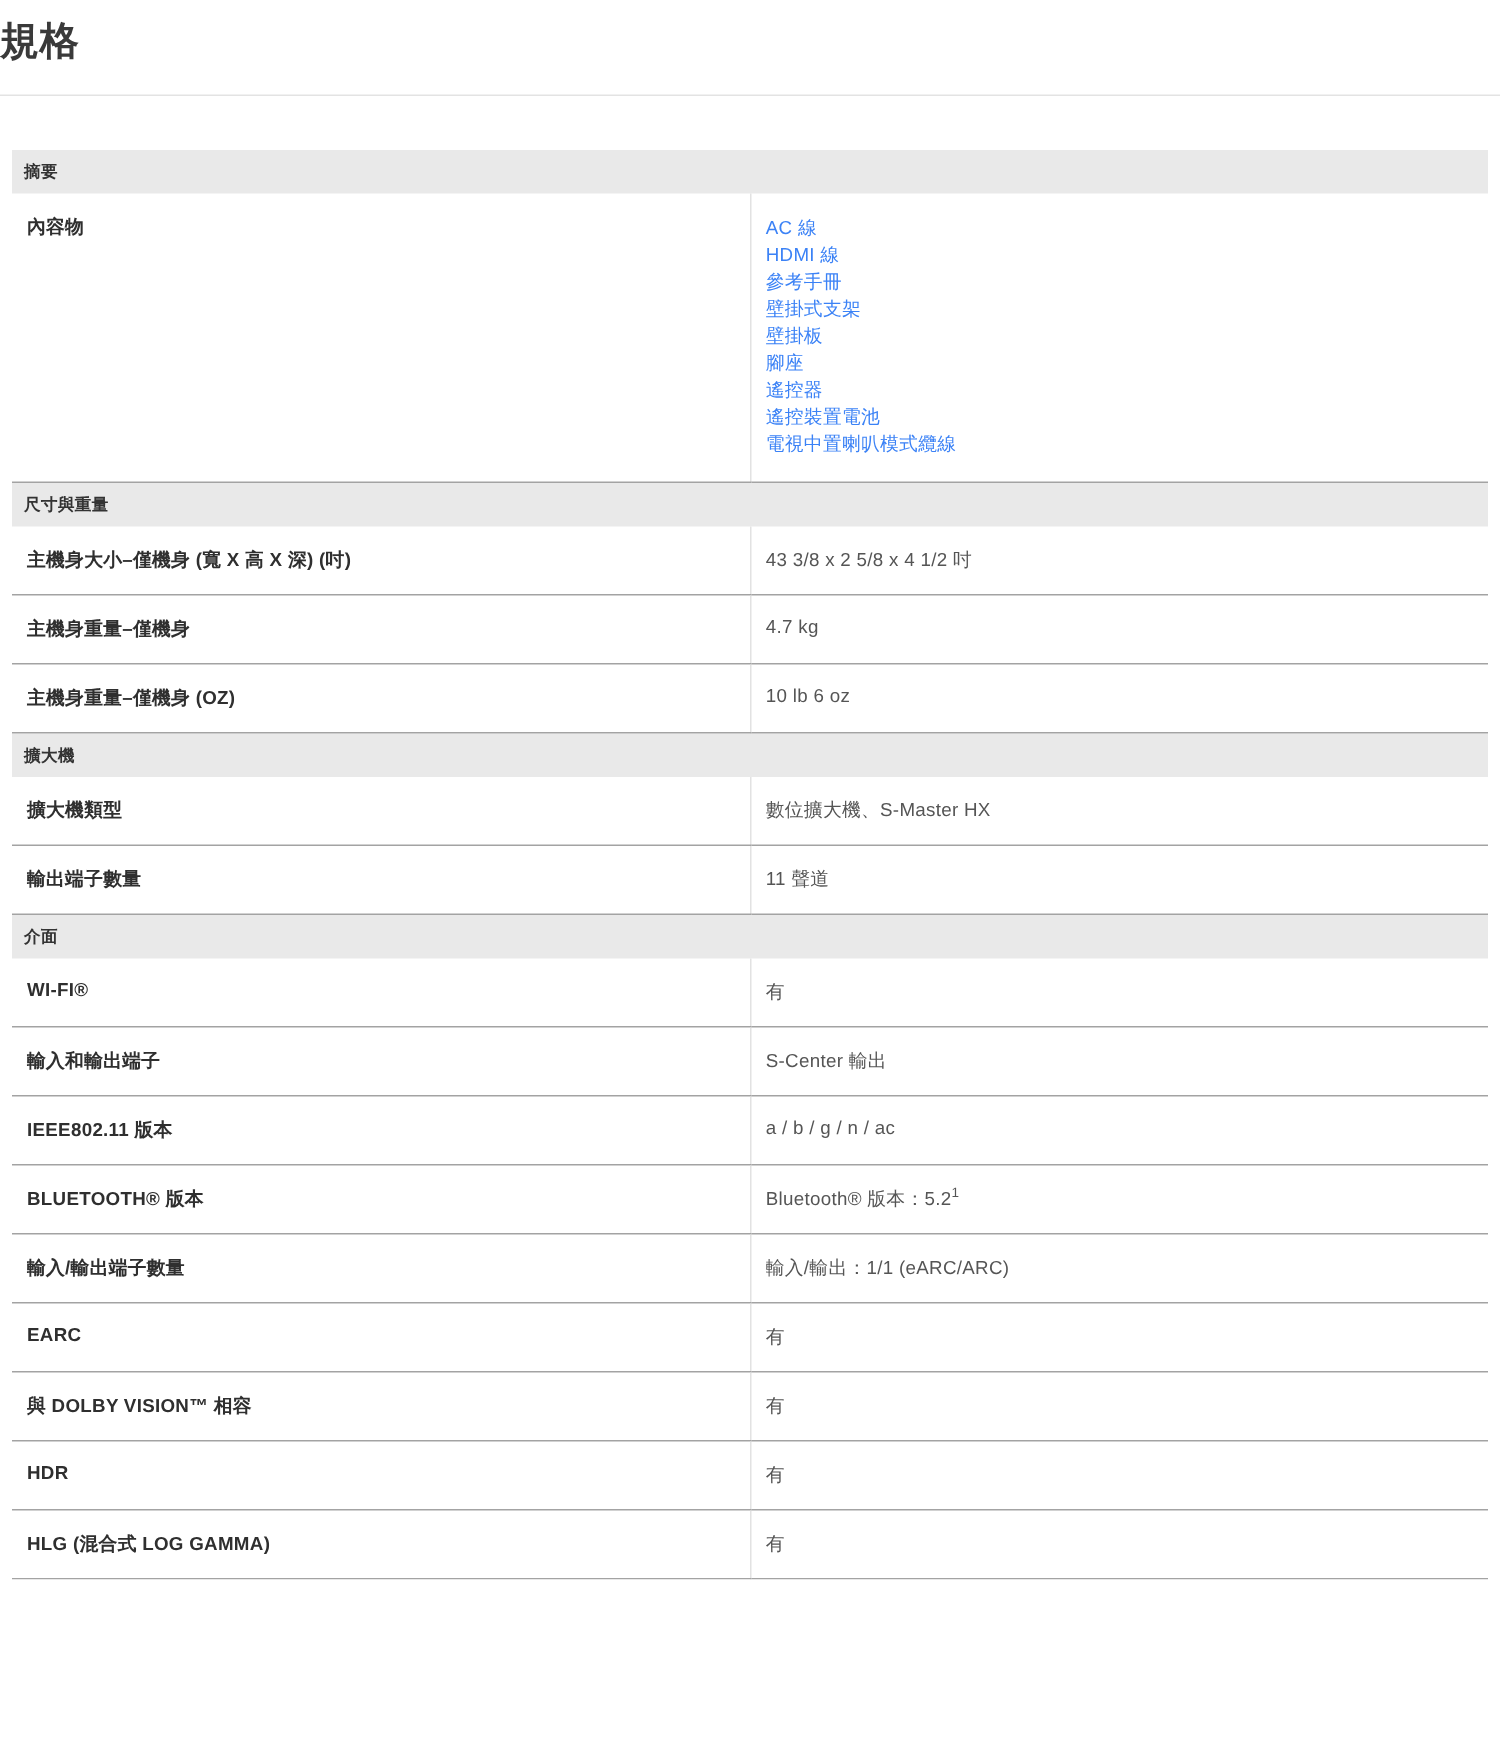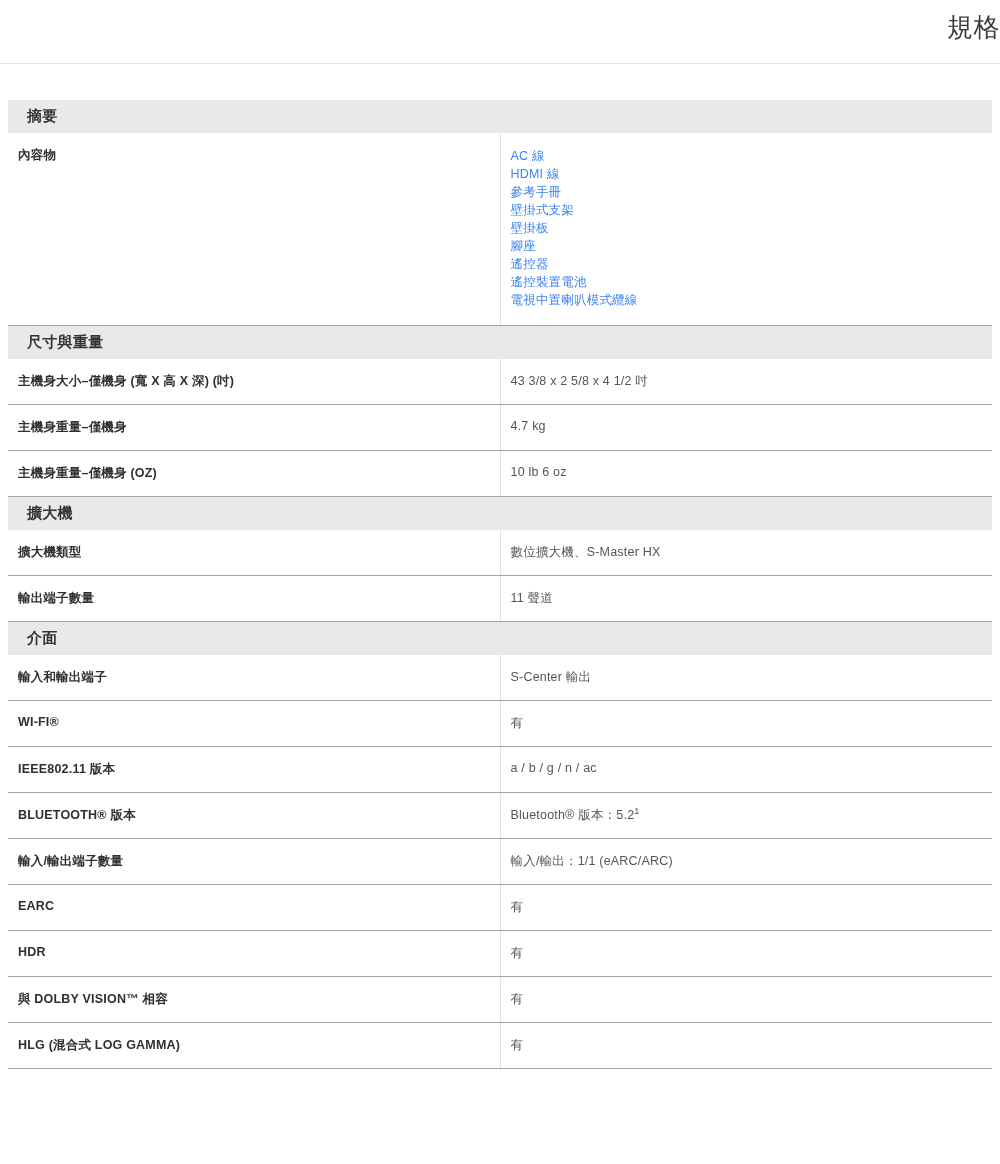--- a/index.html
+++ b/index.html
@@ -12,44 +12,43 @@
     font-family: "Liberation Sans", "DejaVu Sans", sans-serif;
     color: #333333;
     -webkit-font-smoothing: antialiased;
   }
   .page {
     width: 1000px;
     position: relative;
   }
   .page-title {
     font-size: 26px;
-    font-weight: 400;
+    font-weight: 700;
     color: #3a3a3a;
-    padding: 10px 0 18px 10px;
+    padding: 10px 0 18px 0;
     margin: 0;
     letter-spacing: 0.5px;
-    text-align: right;
   }
   .title-rule {
     height: 1px;
     background: #e3e3e3;
     margin: 0 0 36px 0;
   }
   table.spec-table {
     width: 984px;
     margin: 0 8px;
     border-collapse: collapse;
     table-layout: fixed;
   }
   tr.section-row td {
     background: #e9e9e9;
-    font-size: 15px;
+    font-size: 11px;
     font-weight: bold;
     color: #333333;
-    padding: 7px 0 7px 19px;
+    padding: 7px 0 7px 8px;
     border: none;
     letter-spacing: 0.3px;
   }
   tr.spec-row td {
     border-bottom: 1px solid #a3a3a3;
     vertical-align: top;
     font-size: 12.5px;
     padding: 14px 10px 14px 10px;
   }
   tr.spec-row td.label {
@@ -137,50 +136,50 @@
       </tr>
       <tr class="spec-row">
         <td class="label">輸出端子數量</td>
         <td class="value">11 聲道</td>
       </tr>
 
       <tr class="section-row">
         <td colspan="2">介面</td>
       </tr>
       <tr class="spec-row">
+        <td class="label">WI-FI®</td>
+        <td class="value">有</td>
+      </tr>
+      <tr class="spec-row">
         <td class="label">輸入和輸出端子</td>
         <td class="value">S-Center 輸出</td>
-      </tr>
-      <tr class="spec-row">
-        <td class="label">WI-FI®</td>
-        <td class="value">有</td>
       </tr>
       <tr class="spec-row">
         <td class="label">IEEE802.11 版本</td>
         <td class="value">a / b / g / n / ac</td>
       </tr>
       <tr class="spec-row">
         <td class="label">BLUETOOTH® 版本</td>
         <td class="value"><span>Bluetooth® 版本：5.2</span><sup>1</sup></td>
       </tr>
 
       <tr class="spec-row">
         <td class="label">輸入/輸出端子數量</td>
         <td class="value">輸入/輸出：1/1 (eARC/ARC)</td>
       </tr>
       <tr class="spec-row">
         <td class="label">EARC</td>
         <td class="value">有</td>
       </tr>
       <tr class="spec-row">
-        <td class="label">HDR</td>
+        <td class="label">與 DOLBY VISION™ 相容</td>
         <td class="value">有</td>
       </tr>
       <tr class="spec-row">
-        <td class="label">與 DOLBY VISION™ 相容</td>
+        <td class="label">HDR</td>
         <td class="value">有</td>
       </tr>
       <tr class="spec-row">
         <td class="label">HLG (混合式 LOG GAMMA)</td>
         <td class="value">有</td>
       </tr>
 
     </tbody>
   </table>
 </div>

